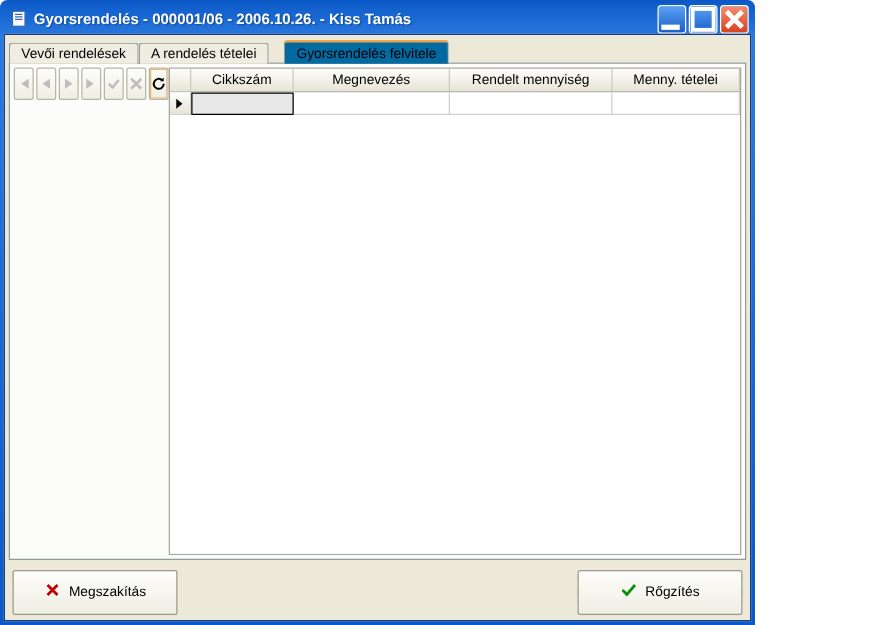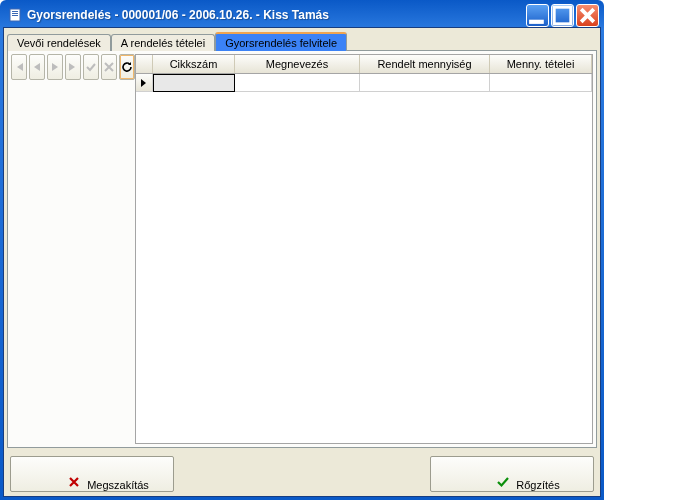--- a/index.html
+++ b/index.html
@@ -6,37 +6,37 @@
 .window{width:604px;height:500px;background:linear-gradient(to bottom,#0a59c7 0,#2b7ae0 6%,#0a59c7 100%);padding:3px 3px 3px 3px;box-sizing:border-box;position:relative;border-radius:6px 6px 0 0;}
 .titlebar{height:24px;display:flex;align-items:center;padding:0 2px 0 4px;color:#fff;font-weight:bold;font-size:12px;}
 .titlebar .icon{width:16px;height:16px;margin-right:4px;display:flex;align-items:center;justify-content:center;}
 .titlebar .title-text{flex:1;text-shadow:1px 1px 1px rgba(0,0,0,.3);}
 .win-btns{display:flex;gap:2px;}
 .win-btn{width:21px;height:21px;border:1px solid #fff;border-radius:3px;background:linear-gradient(to bottom,#5aa1f3,#1a5fc9);display:flex;align-items:center;justify-content:center;color:#fff;}
 .win-btn.close{background:linear-gradient(to bottom,#f68d6f,#d9411e);}
 .client{position:absolute;left:3px;right:3px;top:27px;bottom:3px;background:#ece9d8;border:1px solid #173d80;box-sizing:border-box;display:flex;flex-direction:column;}
 .tabs{display:flex;align-items:flex-end;height:20px;margin-top:2px;padding-left:3px;gap:0;}
 .tab{padding:2px 9px 2px 9px;border:1px solid #919b9c;border-bottom:none;background:#efece0;border-radius:3px 3px 0 0;position:relative;top:1px;color:#000;text-align:right;}
-.tab.active{background:#3b82f6;z-index:2;padding-top:3px;border-top:2px solid #f0a450;}
+.tab.active{background:#0369a1;z-index:2;padding-top:3px;border-top:2px solid #f0a450;margin-left:12px;}
 .panel{flex:1;background:#fcfcfa;border:1px solid #919b9c;margin:0 3px 3px 3px;display:flex;box-sizing:border-box;padding:3px;}
 .navbar{display:flex;gap:2px;height:26px;margin-bottom:3px;}
 .nav-btn{flex:1;border:1px solid #b5b5a8;background:linear-gradient(to bottom,#fdfdfb,#efeee2);border-radius:2px;display:flex;align-items:center;justify-content:center;color:#a8a8a8;}
 .nav-btn.enabled{color:#000;box-shadow:0 0 0 1px #f0b76c inset;}
 .nav-btn svg{width:14px;height:14px;}
 .grid{flex:1;border:1px solid #a5a5a5;background:#fff;display:flex;flex-direction:column;overflow:hidden;}
 .grid-head{display:flex;height:18px;background:linear-gradient(to bottom,#fdfdfb,#e7e4d6);border-bottom:1px solid #a5a5a5;}
 .gh{border-right:1px solid #cfcab6;display:flex;align-items:center;justify-content:center;box-sizing:border-box;color:#000;}
 .gh.sel{width:17px;background:linear-gradient(to bottom,#fdfdfb,#e7e4d6);}
 .grid-body{flex:1;position:relative;background:#fff;}
 .grid-row{display:flex;height:18px;}
 .gc{border-right:1px solid #d0d0d0;border-bottom:1px solid #d0d0d0;box-sizing:border-box;}
 .gc.sel{width:17px;background:linear-gradient(to bottom,#fdfdfb,#e7e4d6);display:flex;align-items:center;justify-content:center;}
 .gc.edit{background:#e8e8e8;border:1px solid #000;}
 .footer{height:45px;display:flex;align-items:center;padding:0 6px;justify-content:space-between;}
-.btn{height:34px;min-width:130px;border:1px solid #9c9c8e;background:linear-gradient(to bottom,#fdfdfb,#efeee2);border-radius:2px;display:flex;align-items:flex-end;justify-content:center;gap:6px;font-size:11px;padding-left:32px;}
+.btn{height:34px;min-width:130px;border:1px solid #9c9c8e;background:linear-gradient(to bottom,#fdfdfb,#efeee2);border-radius:2px;display:flex;align-items:center;justify-content:center;gap:6px;font-size:11px;}
 .col-cikk{width:82px;} .col-meg{flex:1;} .col-rm{width:130px;} .col-me{width:102px;}
 </style>
 </head>
 <body>
 
 <div class="window">
   <div class="titlebar">
     <span class="icon">
       <svg viewBox="0 0 16 16">
           <rect x="3" y="2" width="10" height="12" fill="#fff" stroke="#3a67b3"></rect>

